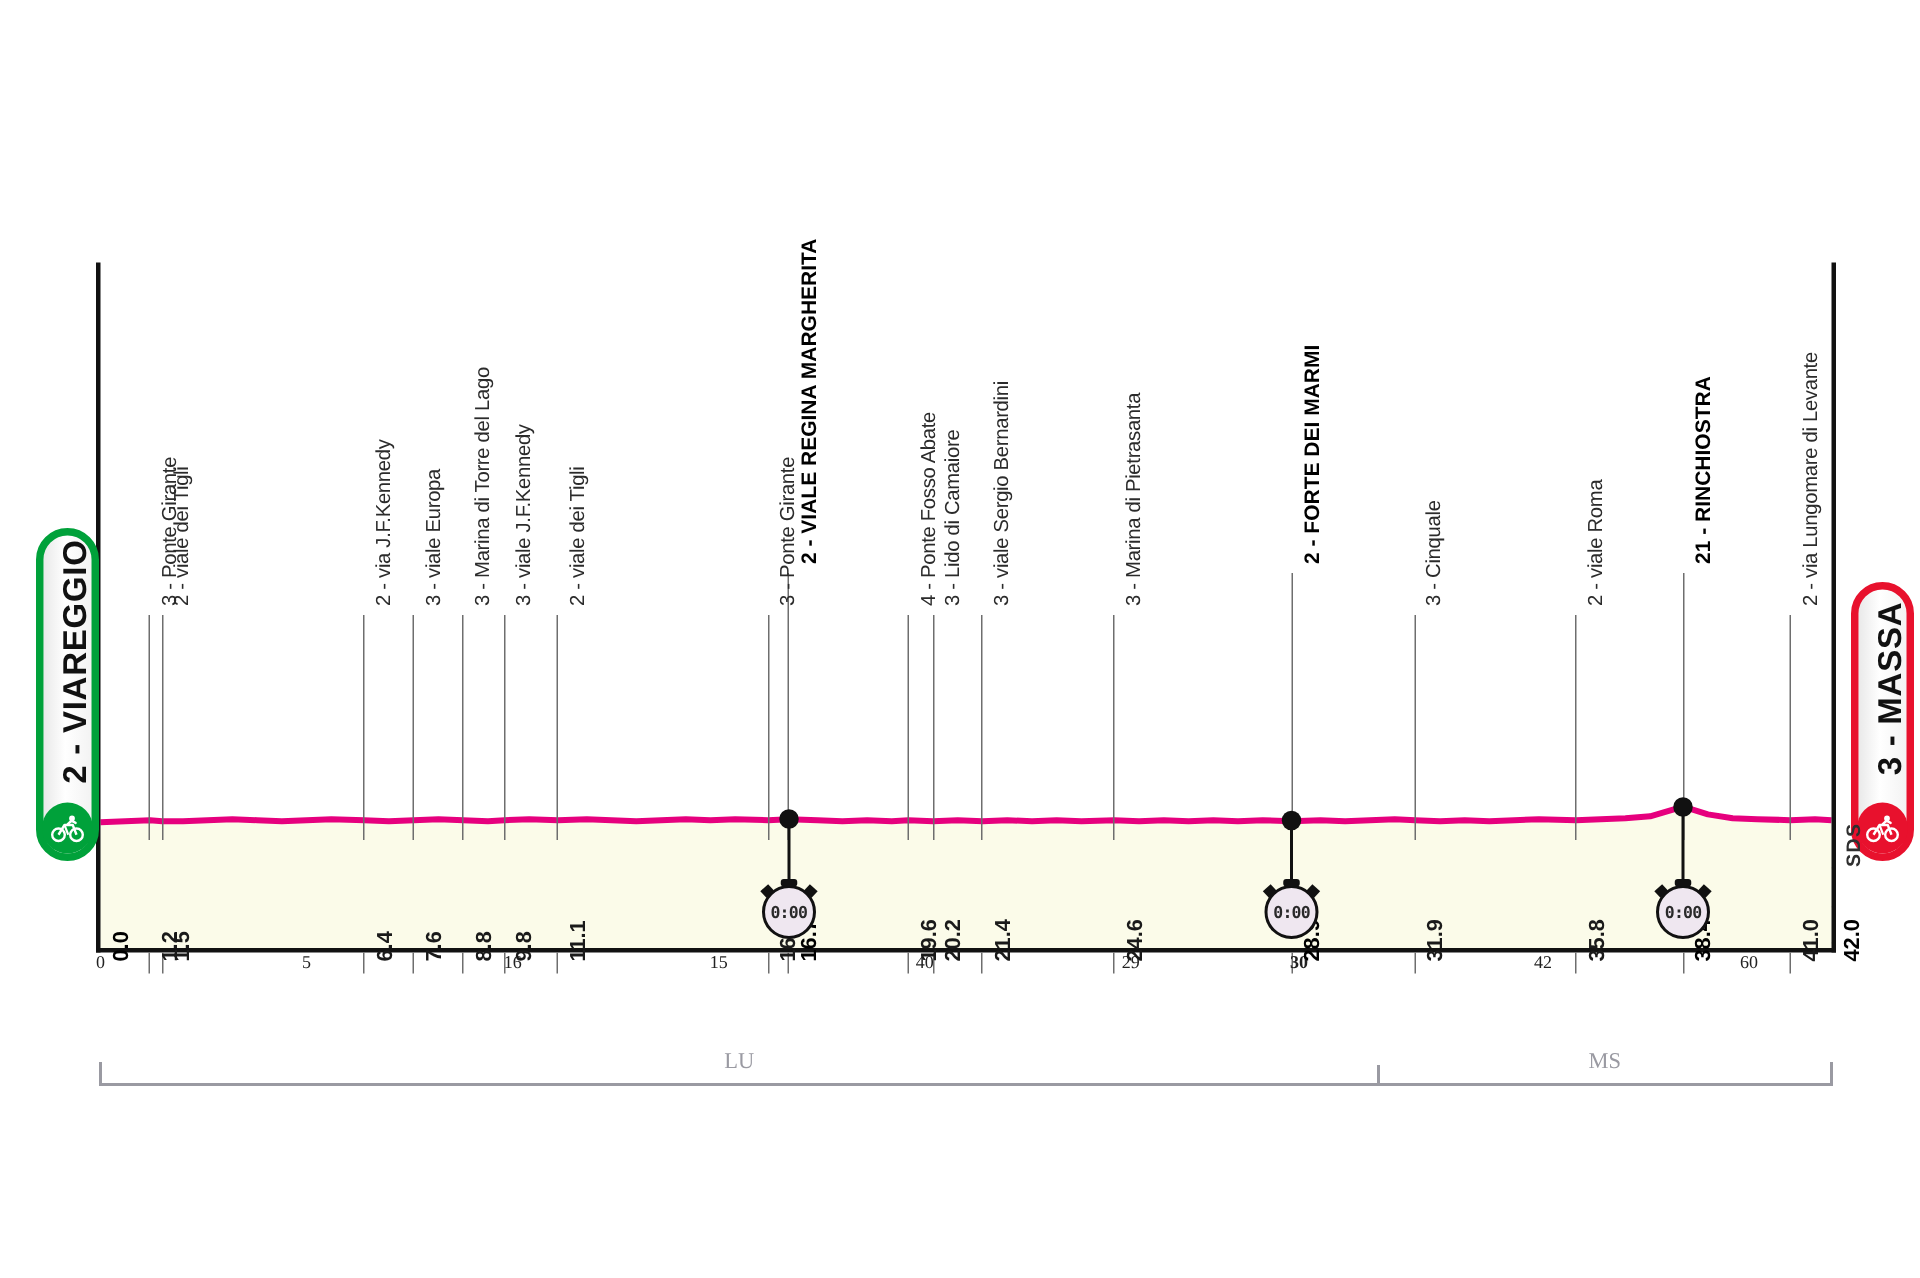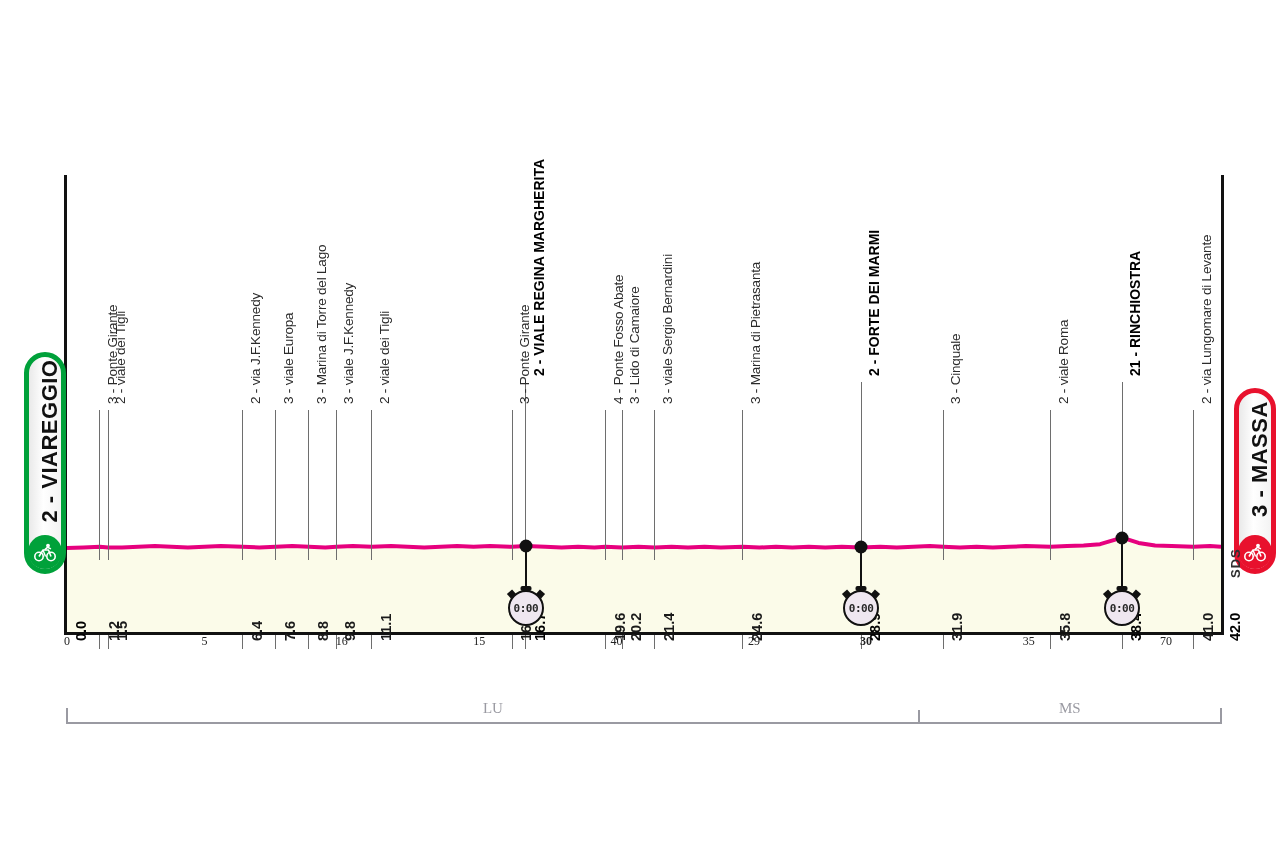--- a/index.html
+++ b/index.html
@@ -158,22 +158,22 @@
       <div class="vname" style="left: 1198.52px; top: 404px;">2 - via Lungomare di Levante</div>
     </div>
   <div id="layer-kmticks">
       <div class="kmlabel" style="left: 67px;">0</div>
       <div class="kmlabel" style="left: 204.381px;">5</div>
       <div class="kmlabel" style="left: 341.762px;">16</div>
       <div class="kmlabel" style="left: 479.143px;">15</div>
       <div class="kmlabel" style="left: 616.524px;">40</div>
       <div class="kmlabel" style="left: 753.905px;">29</div>
       <div class="kmlabel" style="left: 866px; font-weight: bold;">30</div>
-      <div class="kmlabel" style="left: 1028.67px;">35</div>
-      <div class="kmlabel" style="left: 1166.05px;">70</div>
+      <div class="kmlabel" style="left: 1028.67px;">42</div>
+      <div class="kmlabel" style="left: 1166.05px;">60</div>
     </div>
   <div id="layer-kmvals">
       <div class="kmval" style="left: 105.971px; top: 641px;">1.2</div>
       <div class="kmval" style="left: 114.214px; top: 641px;">1.5</div>
       <div class="kmval" style="left: 248.848px; top: 641px;">6.4</div>
       <div class="kmval" style="left: 281.819px; top: 641px;">7.6</div>
       <div class="kmval" style="left: 314.79px; top: 641px;">8.8</div>
       <div class="kmval" style="left: 342.267px; top: 641px;">9.8</div>
       <div class="kmval" style="left: 377.986px; top: 641px;">11.1</div>
       <div class="kmval" style="left: 518.114px; top: 641px;">16.2</div>

